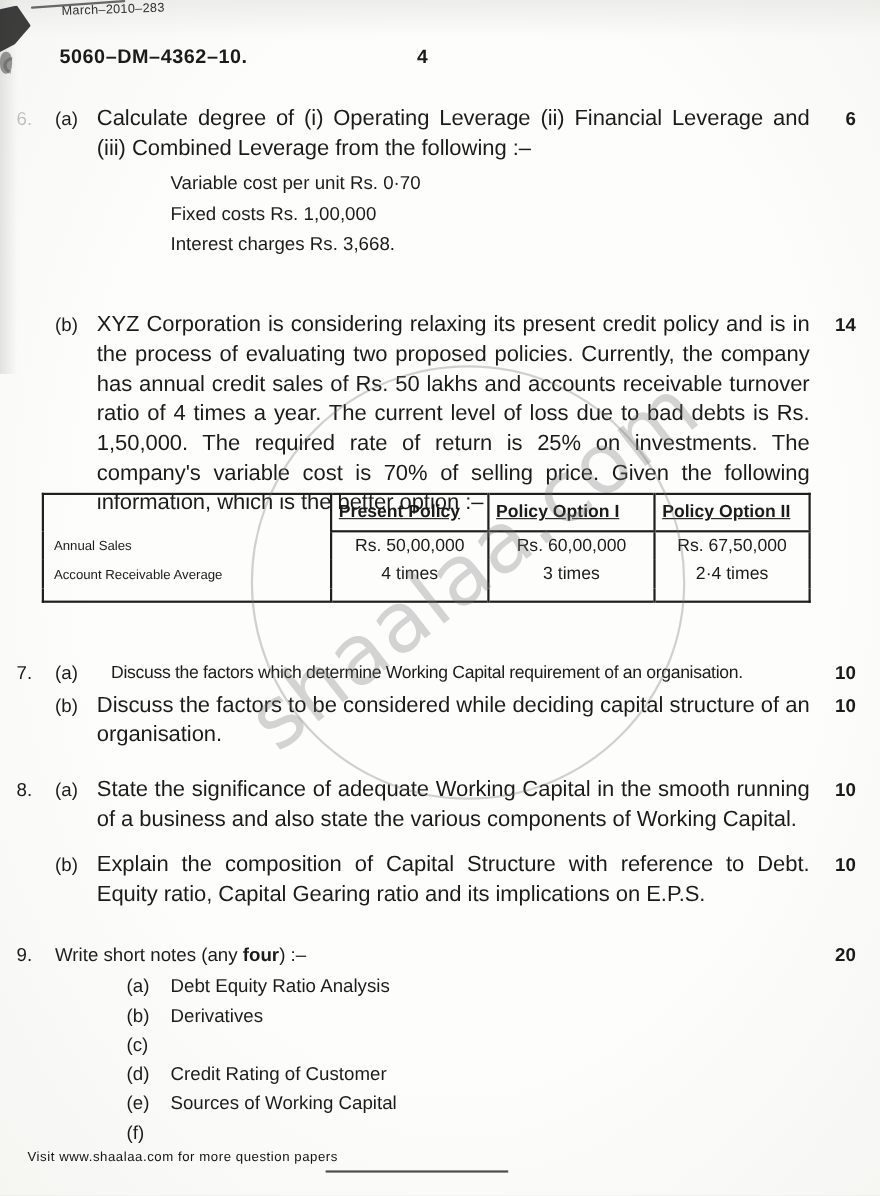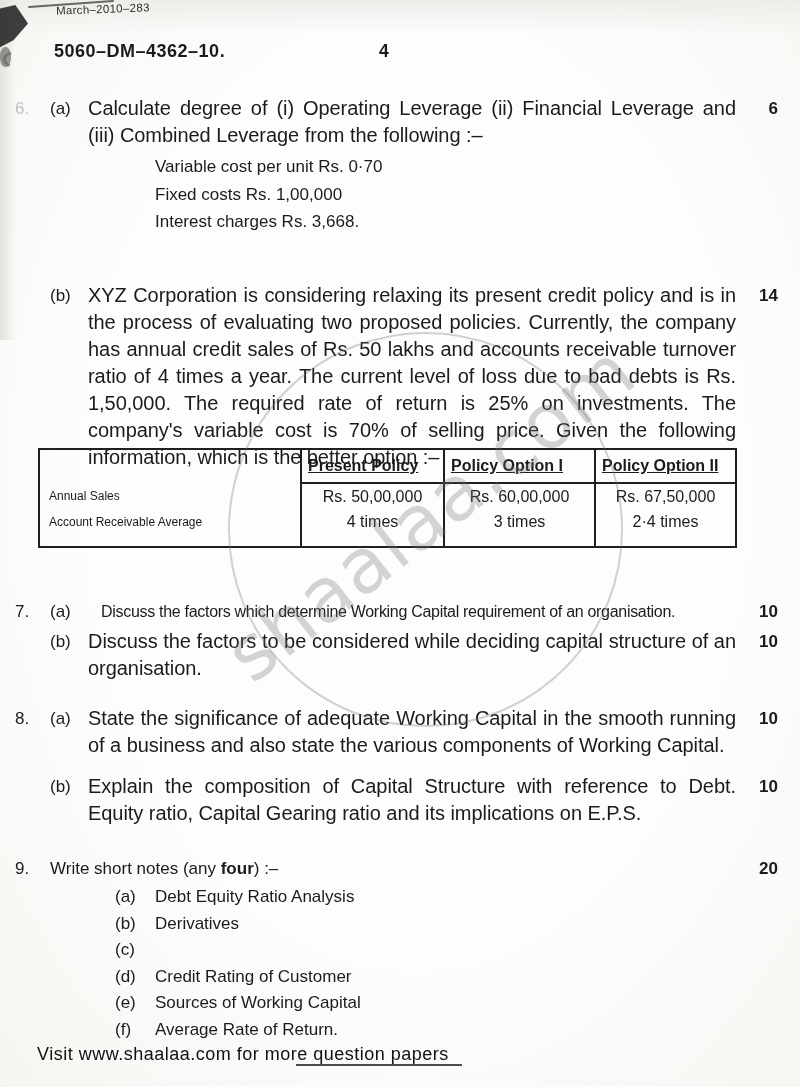--- a/index.html
+++ b/index.html
@@ -64,21 +64,21 @@
   .ptable td.cv { text-align:center; }
   .ptable tr.spacer td { height:12px; padding:0; }
 
   
   .q9-intro { flex:1; font-size:17px; line-height:27px; }
   .q9-intro b { font-weight:700; }
   .q9-items { margin-top:2px; }
   .q9-item { display:flex; padding-left:115px; font-size:17px; line-height:26.5px; }
   .ilabel { flex:none; width:40px; }
 
-  .footer { position:absolute; left:37px; top:1044px; font-size:18px;
+  .footer { position:absolute; left:25px; top:1044px; font-size:12px;
     letter-spacing:.5px; color:#111; z-index:1; }
 
   
   .wm-circle { position:absolute; left:228px; top:332px; width:395px; height:395px;
     border:2.5px solid rgba(115,115,115,.32); border-radius:50%;
     pointer-events:none; z-index:5; }
   .wm-text { position:absolute; left:150px; top:468px; width:560px; text-align:center;
     font-size:76px; color:rgba(115,115,115,.30); transform:rotate(-38deg);
     letter-spacing:1px; pointer-events:none; z-index:5;
     font-family:"DejaVu Sans",sans-serif; }
@@ -202,21 +202,20 @@
       <div class="q9-item">
         <div class="ilabel">(d)</div>
         <div>Credit Rating of Customer</div>
       </div>
       <div class="q9-item">
         <div class="ilabel">(e)</div>
         <div>Sources of Working Capital</div>
       </div>
       <div class="q9-item">
         <div class="ilabel">(f)</div>
-        <div>Average Rate of Return.</div>
       </div>
     </div>
   </section>
 
   <div class="footer">Visit www.shaalaa.com for more question papers</div>
   <div class="footer-line"></div>
 
   <div class="wm-circle"></div>
   <div class="wm-text">shaalaa.com</div>
 

